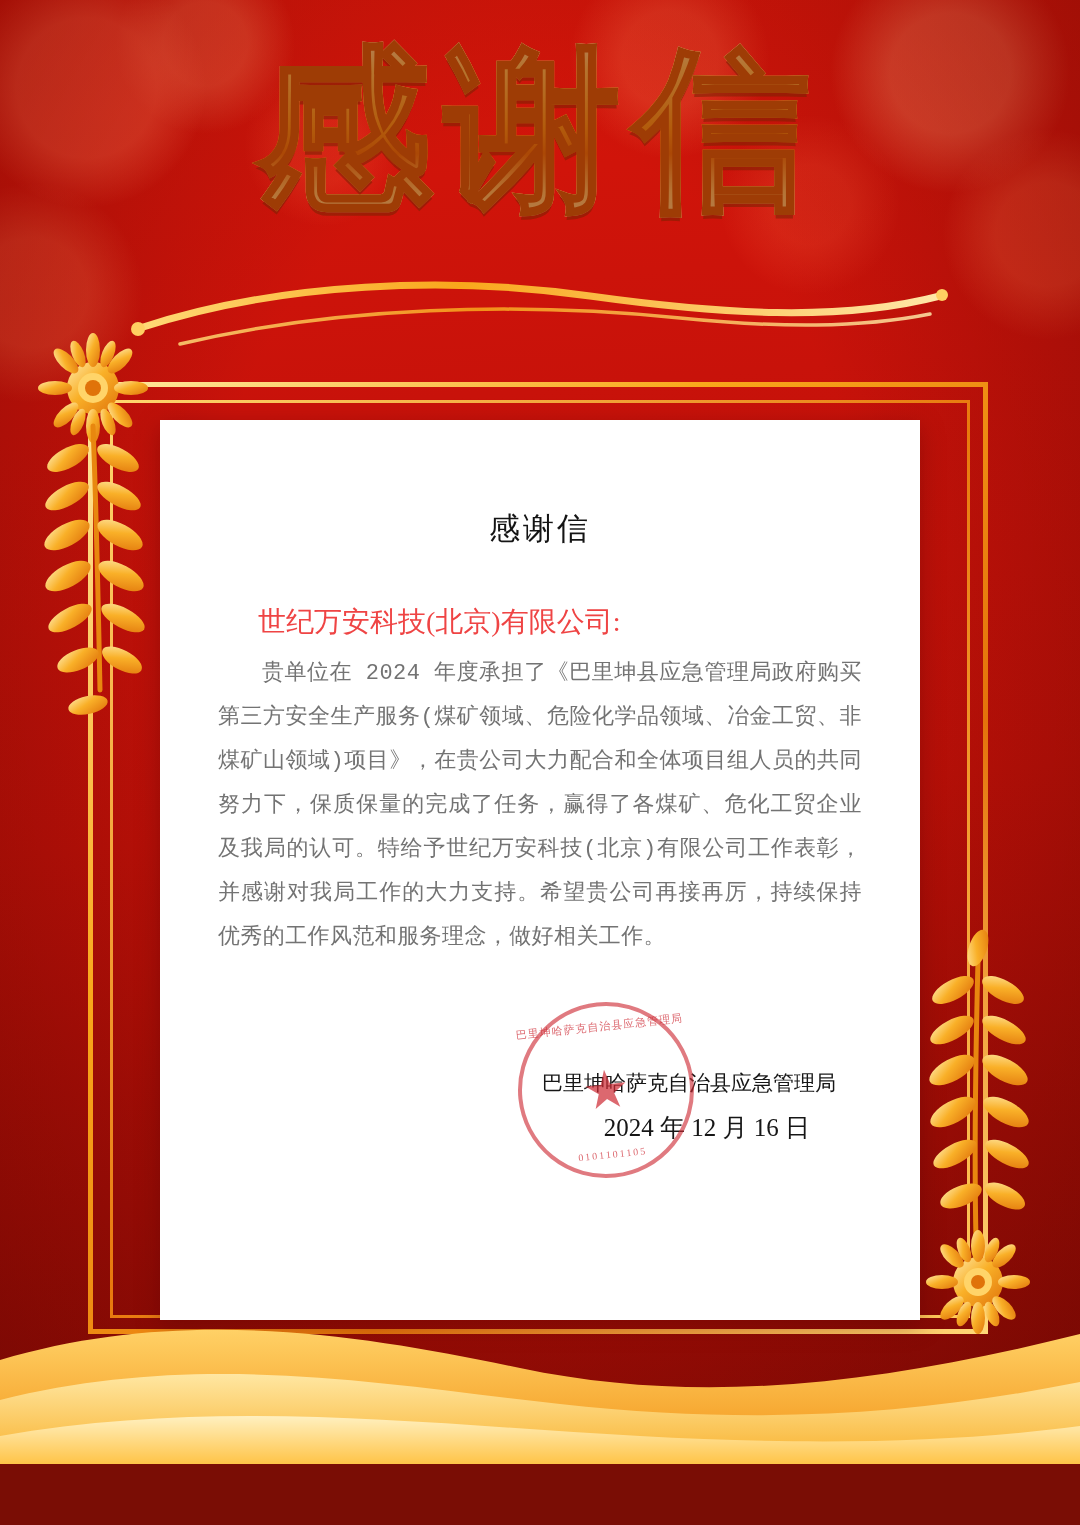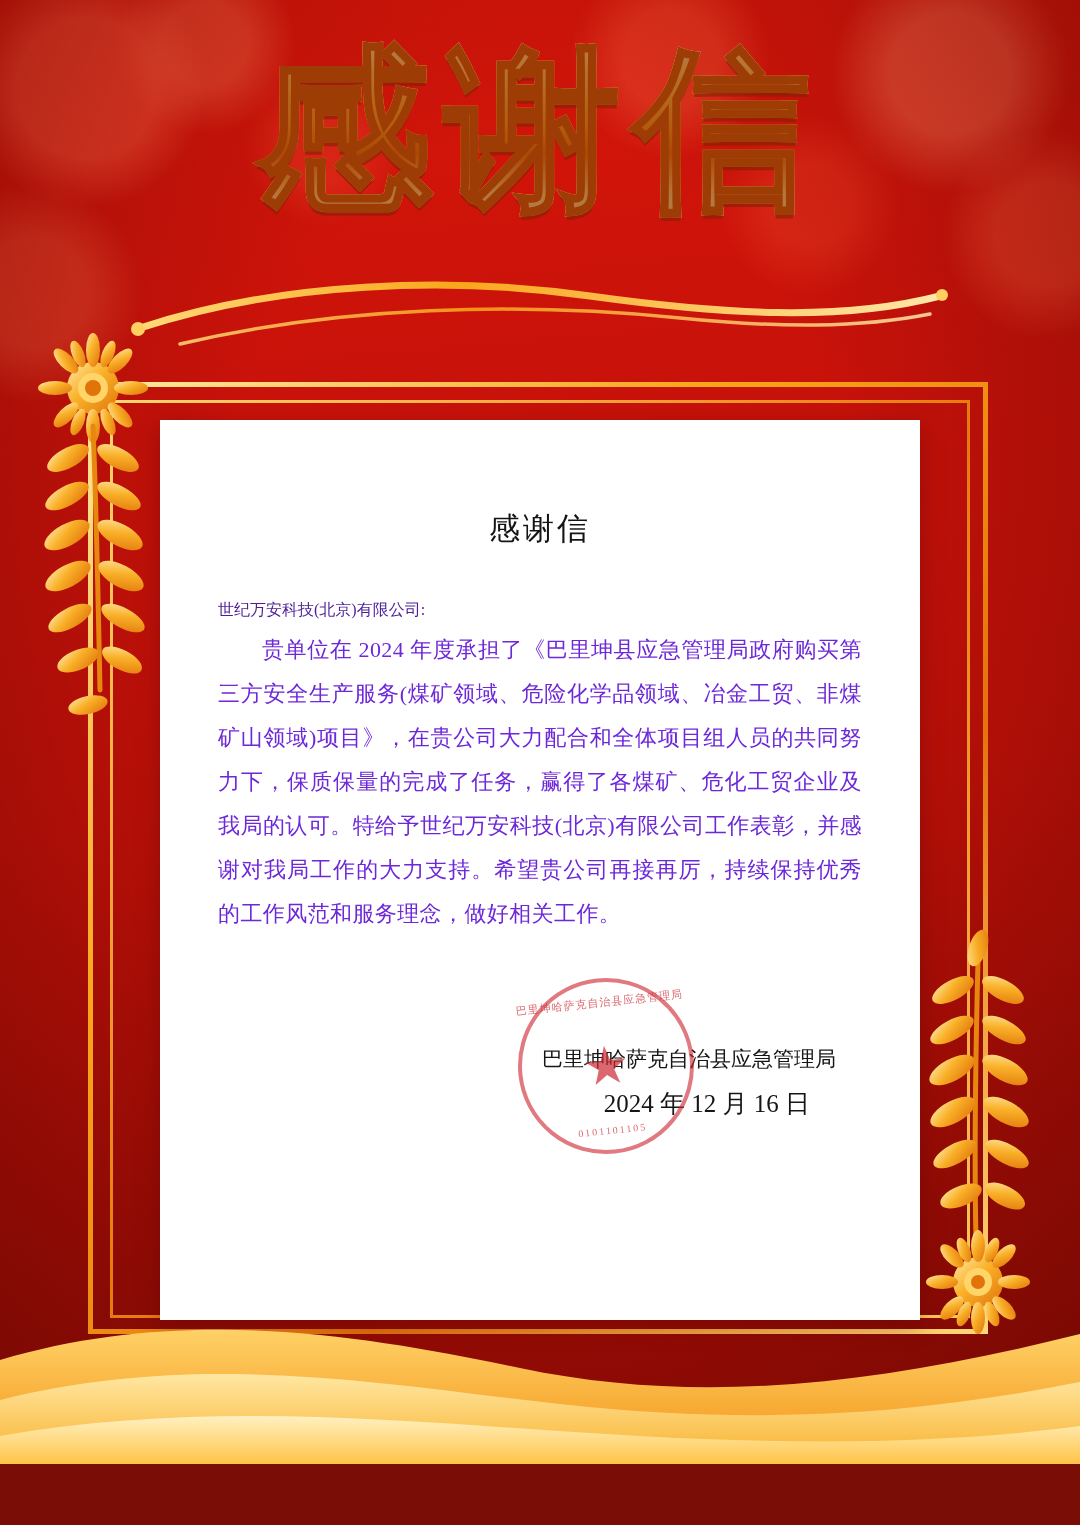--- a/index.html
+++ b/index.html
@@ -97,32 +97,34 @@
     padding: 88px 58px 0 58px;
   }
   .letter-title {
     text-align: center;
     font-size: 31px;
     letter-spacing: 3px;
     color: #141414;
     margin-bottom: 44px;
   }
   .salutation {
-    font-size: 16px;
-    color: #4c1d95;
+    font-size: 28px;
+    color: #ef4444;
     line-height: 2.0;
     margin-bottom: 2px;
+    margin-left: 40px;
   }
   .body-p {
     font-size: 22px;
-    color: #6d28d9;
+    color: #737373;
     line-height: 2.0;
     text-indent: 2em;
     text-align: justify;
     letter-spacing: 0.4px;
+    font-family: Liberation Mono, monospace;
   }
   .sign-block {
     margin-top: 104px;
     text-align: right;
     position: relative;
     padding-right: 26px;
   }
   .sign-org {
     font-size: 21px;
     color: #161616;

